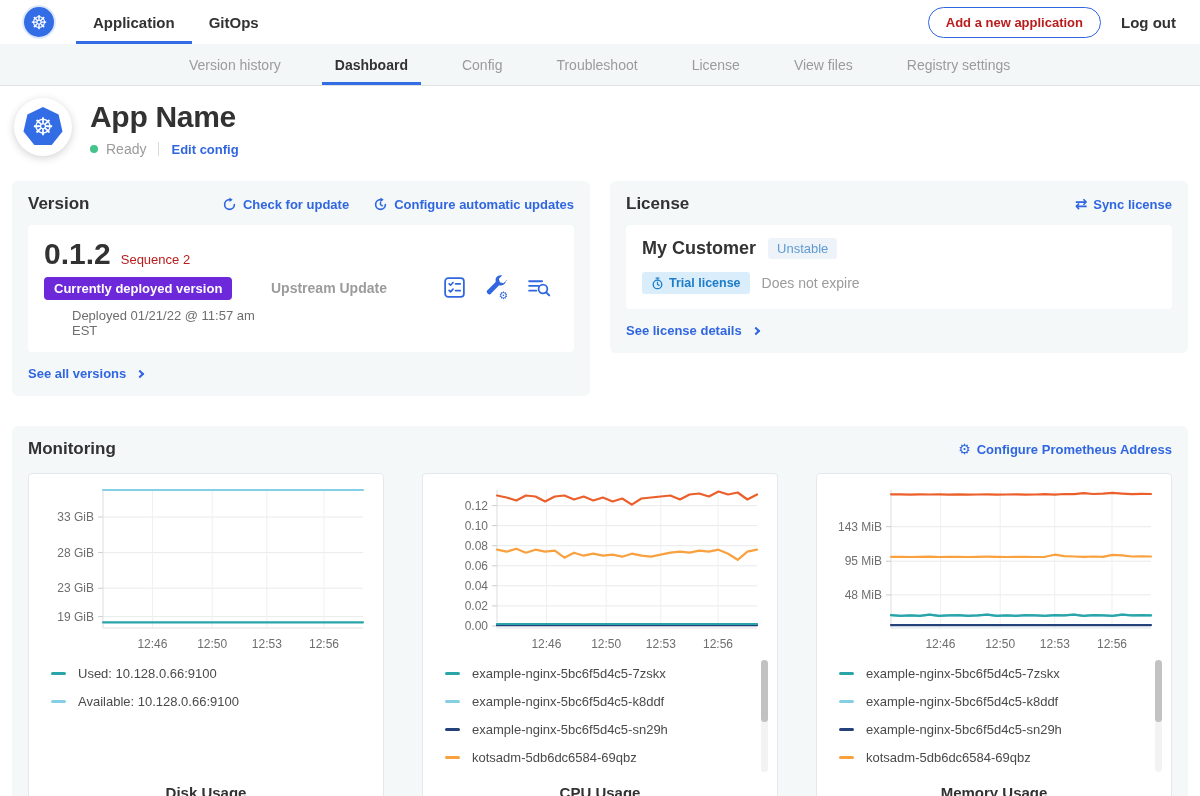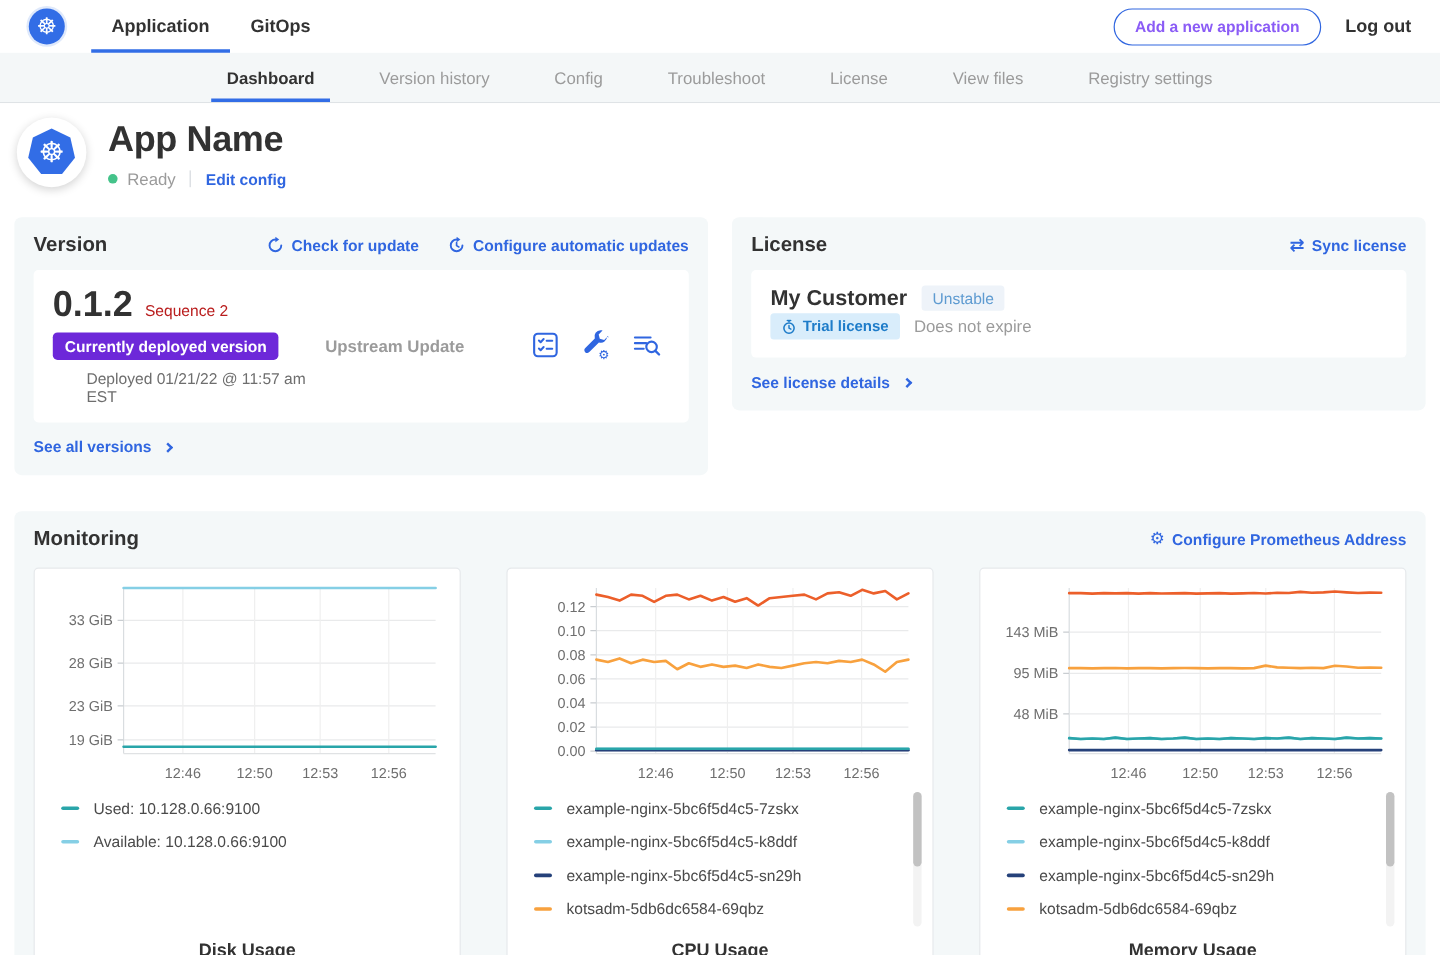--- a/index.html
+++ b/index.html
@@ -13,21 +13,21 @@
 
   
   .topnav { height:44px; display:flex; align-items:stretch; background:#fff; padding:0 24px; }
   .logo-circ { width:30px; height:30px; border-radius:50%; background:#326de6; color:#fff;
     display:flex; align-items:center; justify-content:center; font-size:19px; align-self:center;
     box-shadow:0 0 0 2px #dfe9fb; margin-right:22px; }
   .topnav-tabs { display:flex; align-items:stretch; }
   .topnav-tab { display:flex; align-items:center; padding:0 17px; font-size:15px; font-weight:700; color:#323232; cursor:pointer; }
   .topnav-tab.active { box-shadow:inset 0 -3px 0 #326de6; }
   .topnav-right { margin-left:auto; display:flex; align-items:center; gap:20px; }
-  .add-app-btn { background:#fff; border:1px solid #3066e0; color:#8b5cf6; font-weight:700; font-size:13px;
+  .add-app-btn { background:#fff; border:1px solid #3066e0; color:#b91c1c; font-weight:700; font-size:13px;
     border-radius:16px; padding:7px 17px; cursor:pointer; font-family:inherit; }
   .logout { font-size:15px; color:#323232; cursor:pointer;font-weight:bold; }
 
   
   .subnav { height:42px; background:#f4f7f8; border-bottom:1px solid #dfe3e6; display:flex; align-items:stretch; padding-left:176px; }
   .subnav-item { display:flex; align-items:center; padding:0 13px; margin-right:28px; font-size:14px; color:#9b9b9b; cursor:pointer; }
   .subnav-item.active { color:#323232; font-weight:700; box-shadow:inset 0 -3px 0 #326de6; }
 
   
   .app-header { display:flex; align-items:flex-start; padding:12px 0 14px 14px; background:#fff; }
@@ -59,21 +59,21 @@
   .deployed-date { font-size:13px; color:#6e6e6e; margin-top:8px;margin-left:28px; }
   .ver-source { flex:1; font-size:14px; font-weight:700; color:#9b9b9b; padding-left:12px; }
   .ver-icons { display:flex; gap:17px; align-items:center; padding-right:6px; }
   .ver-icons svg { display:block; cursor:pointer; }
   .see-link { margin-top:12px; }
 
   .lic-box { padding:13px 16px 15px; }
   .lic-row1 { display:flex; align-items:center; gap:12px; }
   .lic-name { font-size:18px; font-weight:800; }
   .chan-badge { background:#eef3f9; color:#5e9bd1; font-size:13px; border-radius:3px; padding:3px 9px; }
-  .lic-row2 { display:flex; align-items:center; gap:12px; margin-top:2px;text-align:center; }
+  .lic-row2 { display:flex; align-items:center; gap:12px; margin-top:13px;text-align:center; }
   .trial-badge { background:#d9edfb; color:#1e7cc9; font-size:12.5px; font-weight:700; border-radius:3px;
     padding:4px 9px; display:inline-flex; align-items:center; gap:5px; }
   .expiry { font-size:14px; color:#9b9b9b; }
 
   
   .monitoring { margin:30px 12px 0; background:#f4f8f9; border-radius:6px; padding:13px 16px 20px; }
   .mon-head { display:flex; align-items:center; justify-content:space-between; margin-bottom:14px; }
   .charts-row { display:flex; justify-content:space-between; gap:30px; }
   .chart-card { width:356px; background:#fff; border:1px solid #e6e9ec; border-radius:4px;
     padding:8px 0 12px; display:flex; flex-direction:column; }
@@ -102,25 +102,25 @@
       <span>GitOps</span>
     </div>
   </nav>
   <div class="topnav-right">
     <button class="add-app-btn">Add a new application</button>
     <div class="logout">Log out</div>
   </div>
 </header>
 
 <nav class="subnav">
+  <div class="subnav-item">
+      <span>Version history</span>
+    </div>
   <div class="subnav-item active">
       <span>Dashboard</span>
-    </div>
-  <div class="subnav-item">
-      <span>Version history</span>
     </div>
   <div class="subnav-item">
       <span>Config</span>
     </div>
   <div class="subnav-item">
       <span>Troubleshoot</span>
     </div>
   <div class="subnav-item">
       <span>License</span>
     </div>

